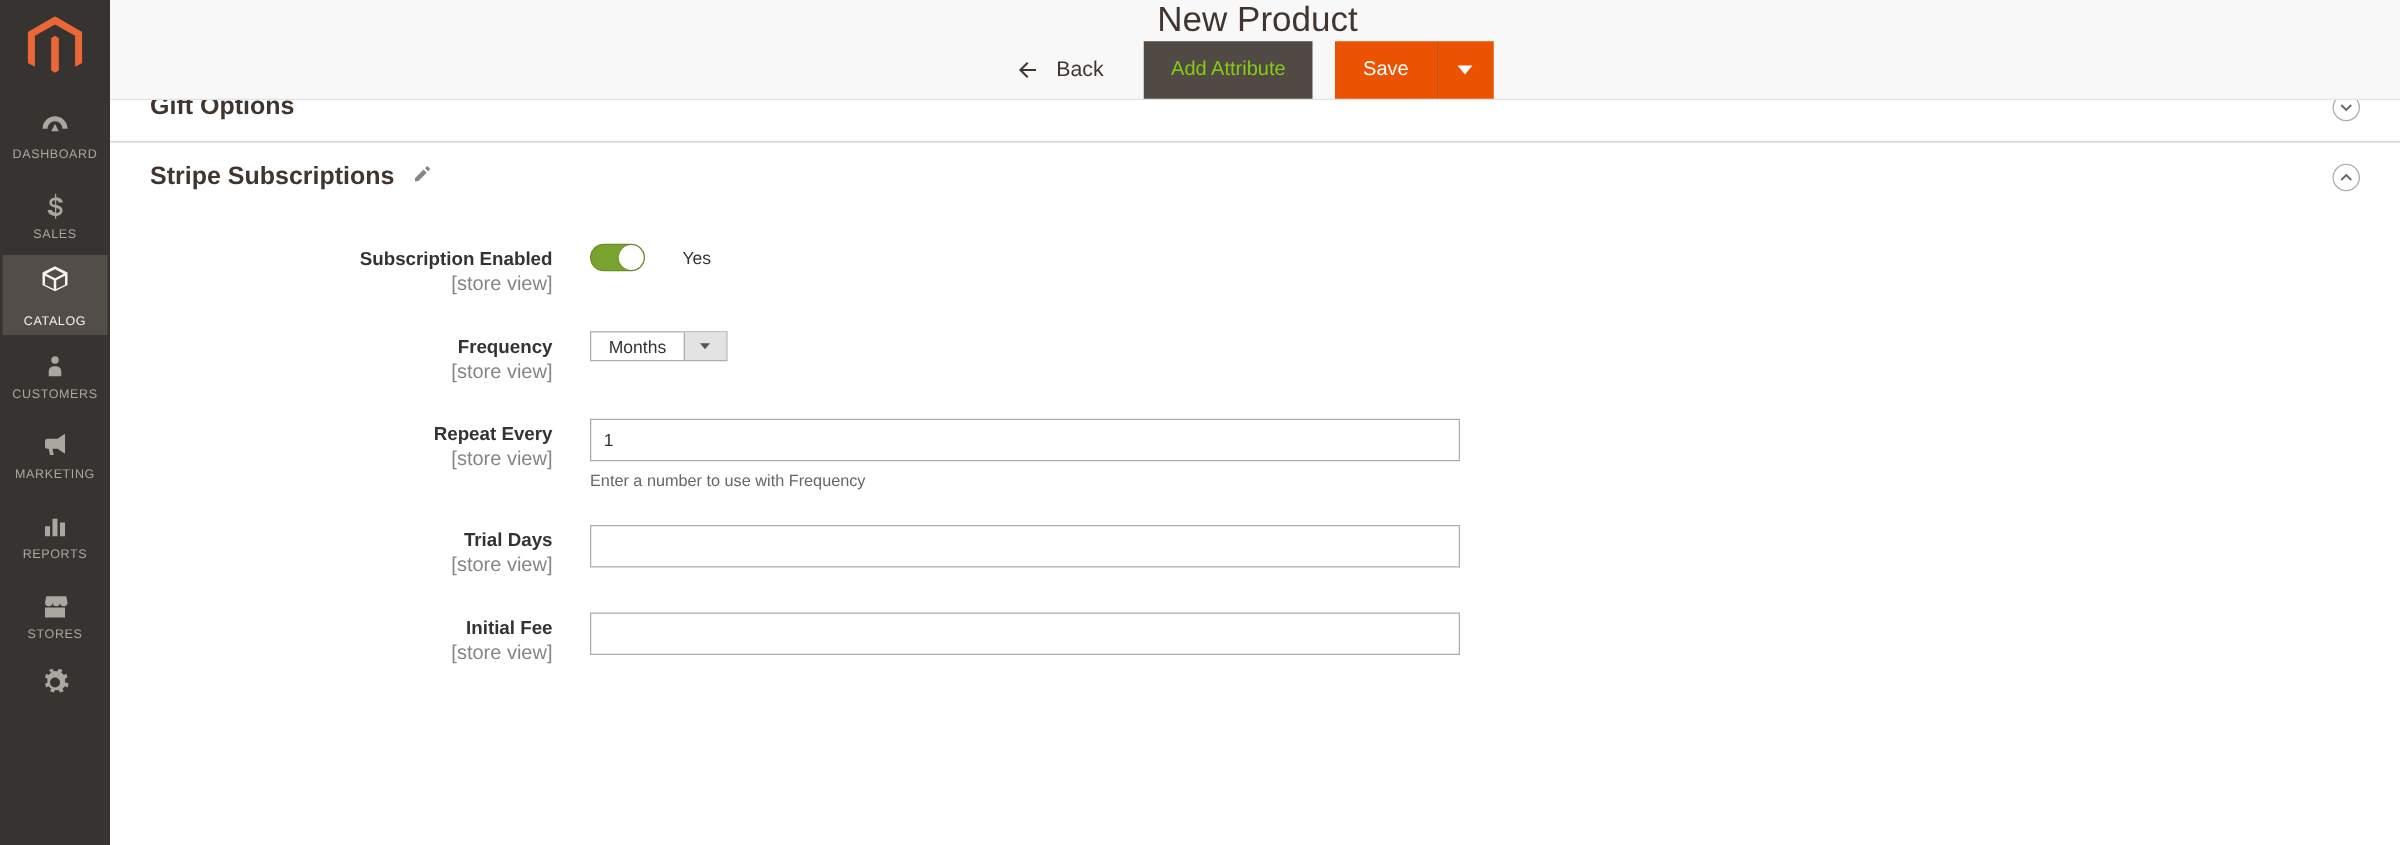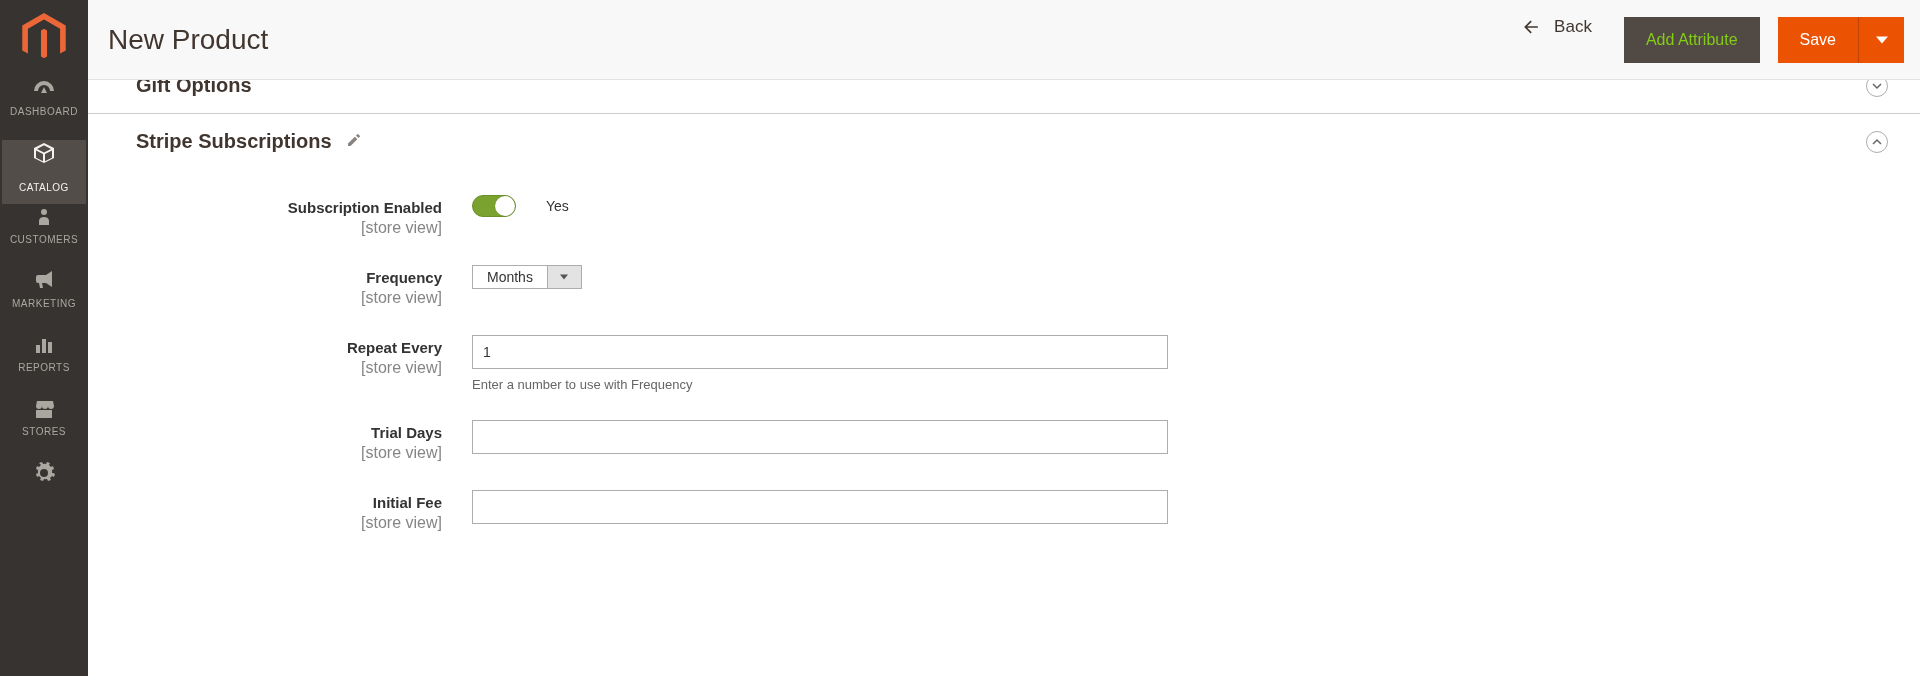--- a/index.html
+++ b/index.html
@@ -4,47 +4,47 @@
 <style>
 * { margin: 0; padding: 0; box-sizing: border-box; }
 body { font-family: 'Helvetica Neue', Helvetica, Arial, sans-serif; background: #fff; color: #333; overflow: hidden; }
 
 .app { display: flex; width: 1920px; height: 676px; position: relative; }
 
 
 .sidebar { width: 88px; background: #373330; display: flex; flex-direction: column; align-items: center; flex-shrink: 0; }
 .logo-wrap { width: 88px; height: 76px; display: flex; align-items: center; justify-content: center; }
 .logo-wrap svg { width: 44px; height: 50px; }
-.nav-item { width: 84px; height: 64px; display: flex; flex-direction: column; align-items: center; color: #aaa6a0; cursor: pointer; }
+.nav-item { width: 84px; height: 64px; display: flex; flex-direction: column; align-items: center; justify-content: center; color: #aaa6a0; cursor: pointer; }
 .nav-item.active { background: #524d49; color: #f7f3eb; gap: 12px; }
 .nav-item .nav-icon { font-size: 22px; margin-bottom: 4px; display: flex; align-items: center; justify-content: center; height: 26px; }
 .nav-item .nav-label { font-size: 10px; letter-spacing: 0.5px; text-align: center; }
 .nav-item svg { width: 24px; height: 24px; }
 
 
 .main { flex: 1; display: flex; flex-direction: column; background: #fff; min-width: 0; }
 
 
-.header { background: #f8f8f8; border-bottom: 1px solid #e3e3e3; height: 80px; display: flex; align-items: center; padding: 0 16px; }
+.header { background: #f8f8f8; border-bottom: 1px solid #e3e3e3; height: 80px; display: flex; align-items: center; padding: 0 16px; flex-direction: column; }
 .page-title { font-size: 28px; font-weight: 400; color: #41362f; margin-left: 4px; flex: 1; }
-.header-actions { display: flex; align-items: flex-start; gap: 18px; }
+.header-actions { display: flex; align-items: center; gap: 18px; }
 .back-link { display: flex; align-items: center; gap: 12px; color: #41362f; font-size: 17px; cursor: pointer; margin-right: 14px; }
 .back-link svg { width: 20px; height: 20px; }
 .btn { border: none; font-size: 16px; padding: 0 22px; height: 46px; cursor: pointer; display: flex; align-items: center; }
 .btn-secondary { background: #514943; color: #84cc16; }
 .btn-primary { background: #eb5202; color: #fff; }
 .btn-split { display: flex; }
 .btn-split .btn-primary { }
 .btn-split .btn-toggle { background: #eb5202; color: #fff; width: 46px; height: 46px; border: none; border-left: 1px solid rgba(0,0,0,0.18); cursor: pointer; display:flex; align-items:center; justify-content:center; }
 .btn-split .btn-toggle svg { width: 12px; height: 12px; }
 
 
 .content { flex: 1; overflow: hidden; padding: 0; }
 
-.fieldset-header { display: flex; align-items: center; justify-content: space-between; padding: 16px 32px 16px 48px; border-bottom: 1px solid #ccc; }
+.fieldset-header { display: flex; align-items: center; justify-content: space-between; padding: 16px 32px 16px 32px; border-bottom: 1px solid #ccc; }
 .fieldset-title { font-size: 20px; color: #41362f; font-weight: 600; display: flex; align-items: center; gap: 14px; }
 .fieldset-title .pencil svg { width: 16px; height: 16px; color: #8a837f; }
 .collapse-icon { width: 22px; height: 22px; border: 1px solid #adadad; border-radius: 50%; display: flex; align-items: center; justify-content: center; }
 .collapse-icon svg { width: 10px; height: 10px; }
 
 .fieldset-header.prev { border-top: none; padding-top: 0; margin-top: -6px; }
 
 .fieldset-body { padding: 26px 44px 0 32px; }
 
 .form-row { display: flex; align-items: flex-start; margin-bottom: 28px; }
@@ -85,20 +85,28 @@
 
     <div class="nav-item">
       <span class="nav-icon">
         <svg viewBox="0 0 24 24" fill="currentColor">
             <path d="M12 4a10 10 0 0 0-10 10h4a6 6 0 1 1 12 0h4A10 10 0 0 0 12 4zm0 6l-3 6h6z"></path>
           </svg>
       </span>
       <span class="nav-label">DASHBOARD</span>
     </div>
 
+    <div class="nav-item">
+      <span class="nav-icon">
+        <svg viewBox="0 0 24 24" fill="currentColor">
+            <path d="M12 2v3c-2.5.3-4.5 1.8-4.5 4 0 2.4 2 3.4 4.5 4v4c-1.3-.2-2.3-1-2.5-2H6c.3 2.6 2.5 4.4 6 4.7V22h1v-2.3c2.8-.3 5-1.9 5-4.4 0-2.6-2.1-3.6-5-4.3V7.2c1.1.2 1.9.9 2 1.8h3.4C18 6.5 16 5 13 4.8V2h-1zm0 5.2V11c-1.6-.4-2.5-1-2.5-1.9 0-1 .9-1.7 2.5-1.9zm1 6.1c1.9.5 2.9 1.1 2.9 2.1 0 1.1-1 1.9-2.9 2.1v-4.2z"></path>
+          </svg>
+      </span>
+      <span class="nav-label">SALES</span>
+    </div>
 
     <div class="nav-item active">
       <span class="nav-icon">
         <svg viewBox="0 0 24 24" fill="currentColor">
             <path d="M12 2 2 7v10l10 5 10-5V7L12 2zm0 2.3L19 8l-7 3.5L5 8l7-3.7zM4 9.6l7 3.5v7.1l-7-3.5V9.6zm16 0v7.1l-7 3.5v-7.1l7-3.5z"></path>
           </svg>
       </span>
       <span class="nav-label">CATALOG</span>
     </div>
 

